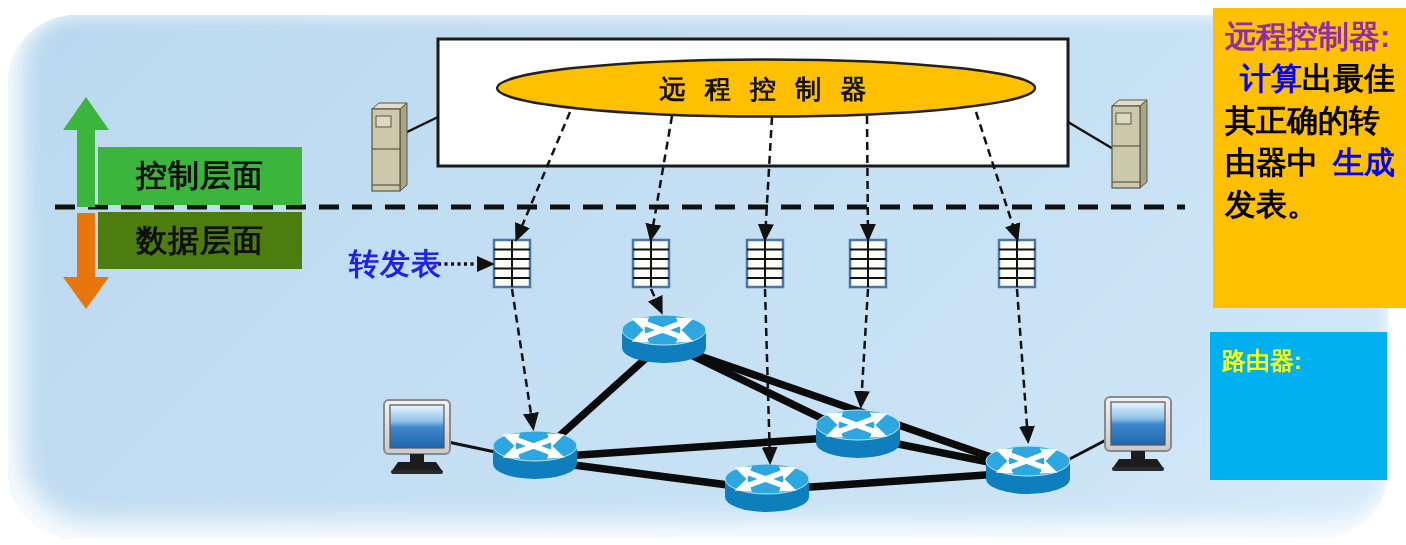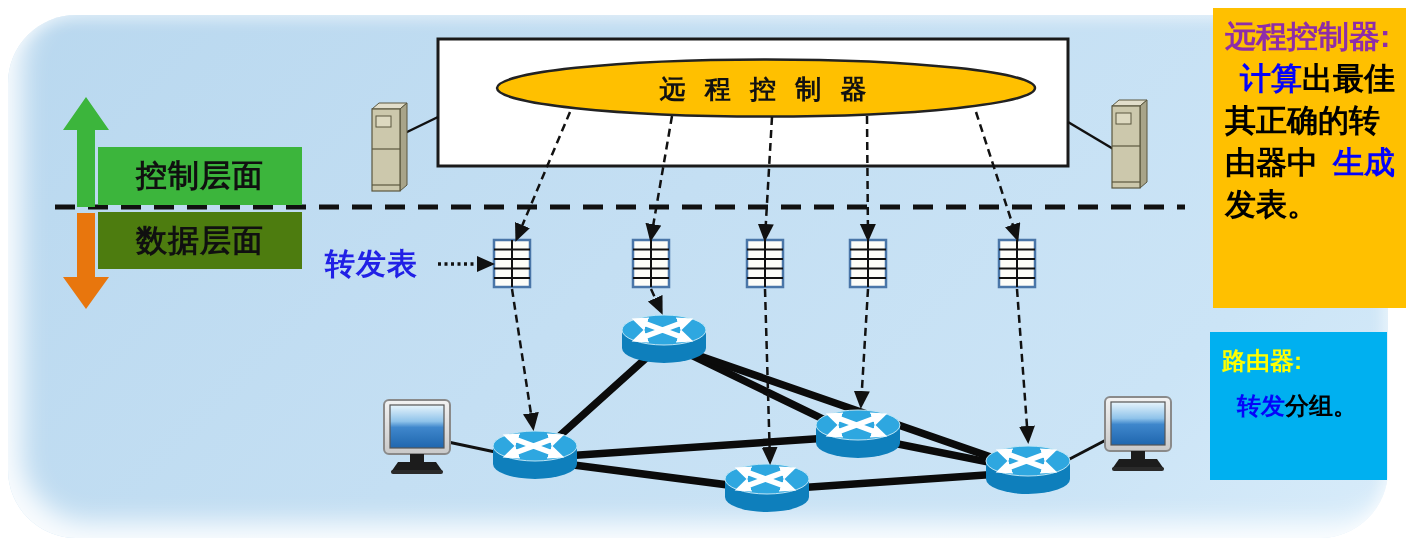--- a/index.html
+++ b/index.html
@@ -17,21 +17,21 @@
   }
   svg{position:absolute;left:0;top:0;}
   .txt-layer{position:absolute;left:0;top:0;width:100%;height:100%;pointer-events:none;}
   .plane-box{
     position:absolute;width:204px;text-align:center;font-weight:bold;
     color:#101010;letter-spacing:1px;
   }
   #plane-control{left:98px;top:147px;height:58px;line-height:58px;font-size:31px;background:#3cb53c;}
   #plane-data{left:98px;top:212px;height:57px;line-height:57px;font-size:31px;background:#4d7c0f;}
   #ft-label{
-    position:absolute;left:325px;top:244px;font-size:30px;font-weight:bold;color:#2120e6;letter-spacing:1px;
+    position:absolute;left:349px;top:244px;font-size:30px;font-weight:bold;color:#2120e6;letter-spacing:1px;
   }
   .note{position:absolute;font-weight:bold;}
   #note-controller{
     left:1213px;top:8px;width:222px;height:300px;background:#ffc000;
     padding:8px 0 0 12px;box-sizing:border-box;font-size:31px;line-height:42px;
   }
   #note-router{
     left:1210px;top:332px;width:177px;height:148px;background:#00b0f0;
     padding:6px 6px 0 12px;box-sizing:border-box;font-size:24px;line-height:45px;
   }
@@ -175,17 +175,16 @@
     <div id="note-controller" class="note">
       <div><span class="t-purple">远程控制器:</span></div>
       <div><span class="t-blue">计算</span><span class="t-black">出最佳</span></div>
       <div><span class="t-black">其正确的转</span></div>
       <div><span class="t-black">由器中</span><span class="t-blue">生成</span></div>
       <div><span class="t-black">发表。</span></div>
     </div>
 
     <div id="note-router" class="note">
       <div><span class="t-yellow">路由器:</span></div>
-      <div><span class="t-blue">转发</span><span class="t-black">分组。</span></div>
     </div>
   </div>
 
 </div>
 
 </body></html>

